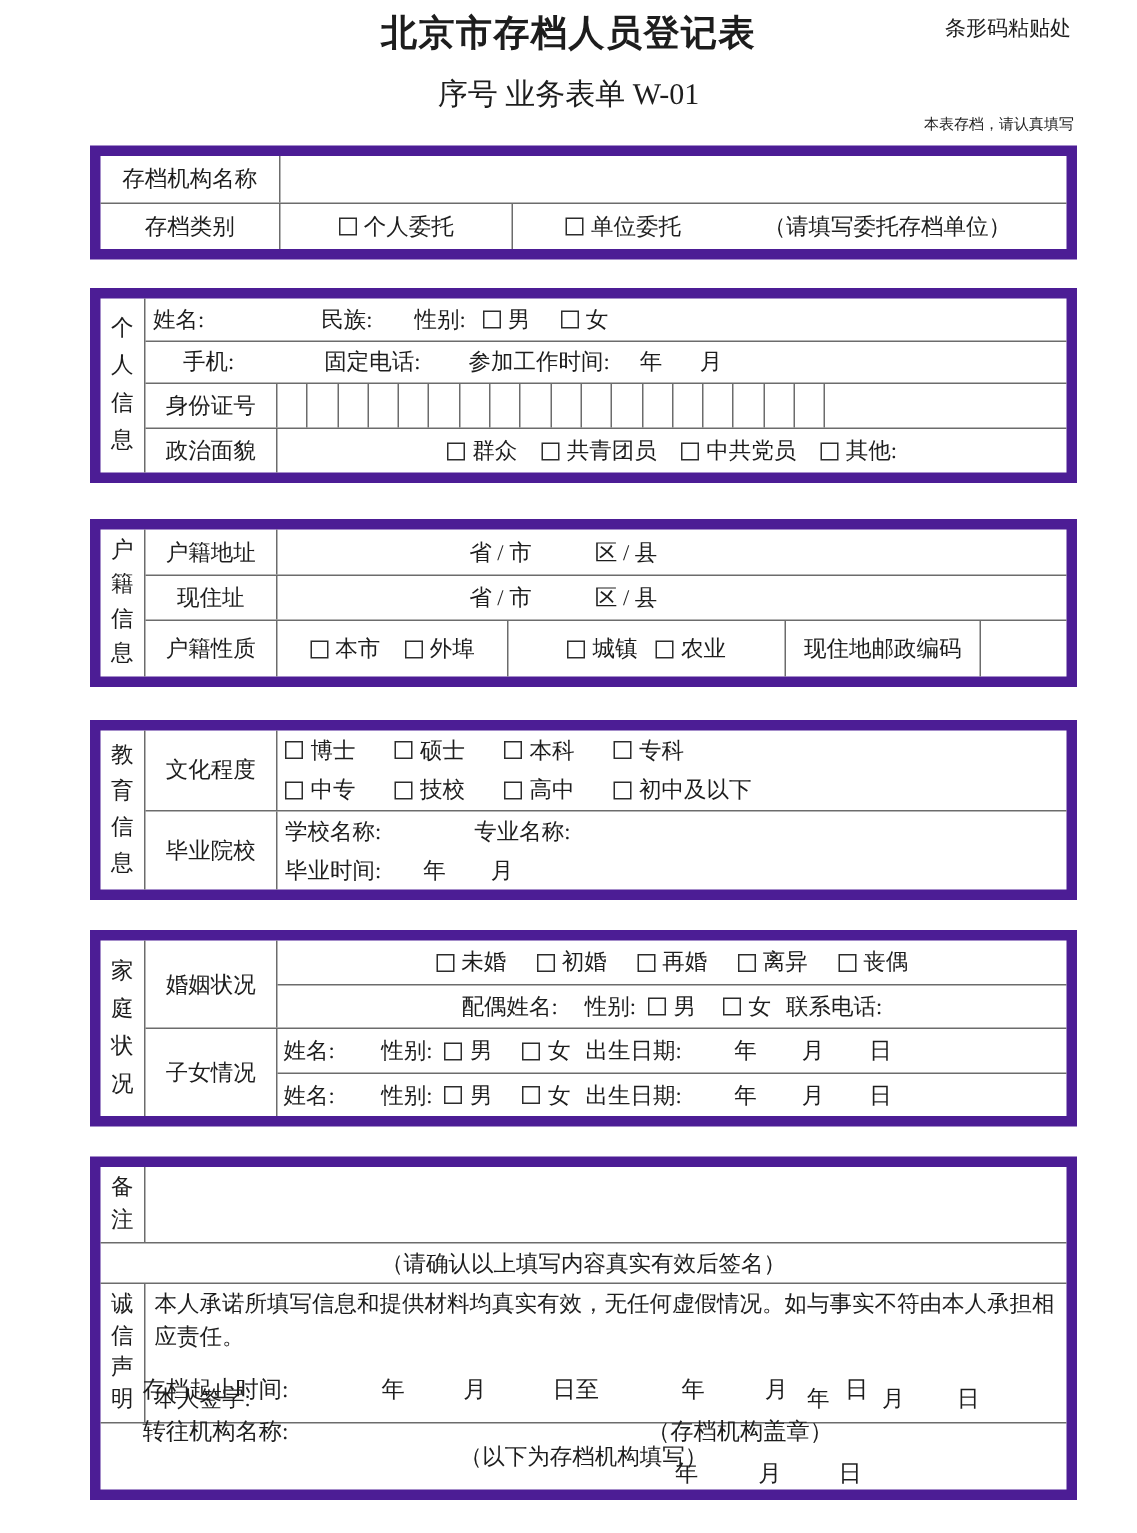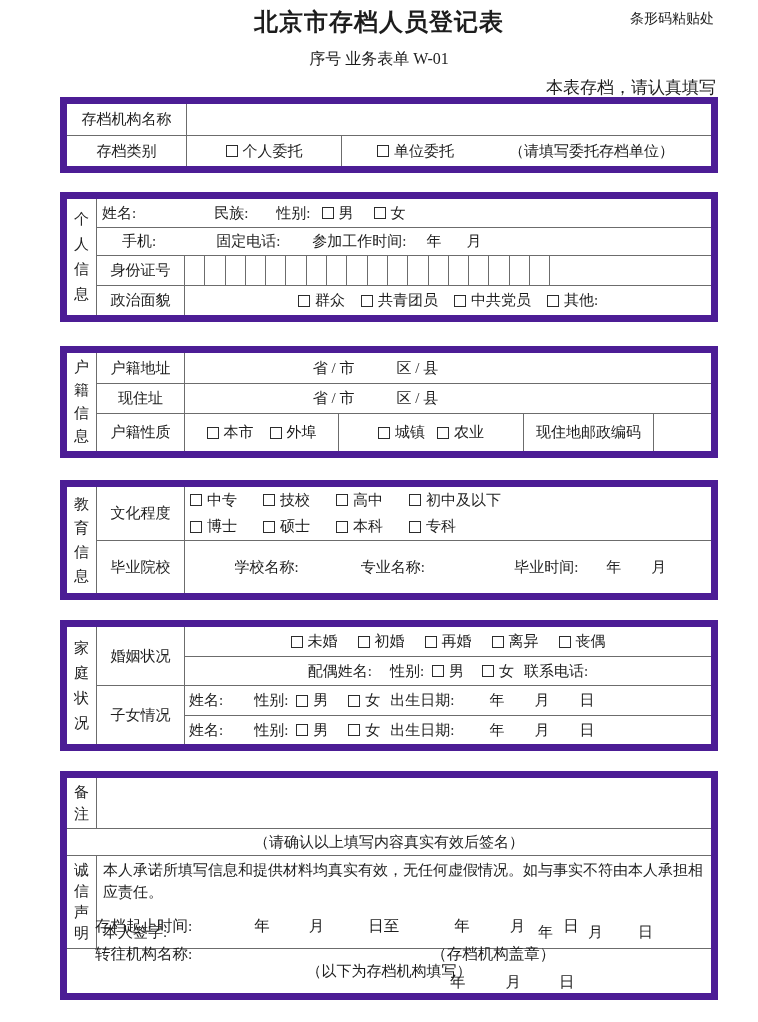--- a/index.html
+++ b/index.html
@@ -11,22 +11,22 @@
     font-size: 15px;
     position: relative;
   }
   .sheet { position: absolute; inset: 0; background: #fff; }
 
   
   .title { position: absolute; top: 6px; left: 0; width: 100%; text-align: center;
            font-family: "Liberation Sans", "DejaVu Sans", sans-serif;
            font-weight: bold; font-size: 24px; letter-spacing: 1px; }
   .barcode { position: absolute; top: 10px; right: 44px; font-size: 14px; }
-  .serial { position: absolute; top: 49px; left: 0; width: 100%; text-align: center; font-size: 16px; }
-  .fillnote { position: absolute; top: 76px; right: 42px; font-size: 17px; font-family: Liberation Serif, serif; }
+  .serial { position: absolute; top: 49px; left: 0; width: 100%; text-align: center; font-size: 20px; }
+  .fillnote { position: absolute; top: 76px; right: 42px; font-size: 10px; font-family: Liberation Serif, serif; }
 
   .tables { position: absolute; top: 97px; left: 60px; width: 658px; }
 
   .tbl { border: 7px solid #4c1d95; display: flex; width: 100%; background: #fff; }
   .tcol { display: flex; flex-direction: column; flex: 1; min-width: 0; }
   .r { display: flex; align-items: center; }
   .bt { border-top: 1px solid #6c6c6c; }
   .br { border-right: 1px solid #6c6c6c; }
   .f1 { flex: 1; min-width: 0; }
   .lab { display: flex; align-items: center; justify-content: center; text-align: center; }
@@ -214,58 +214,58 @@
       <div class="vcol br">
         <div class="vtext vt24">教育信息</div>
       </div>
       <div class="tcol">
         <div class="r" style="height:53px">
           <div class="lab w88 br" style="height:100%">文化程度</div>
           <div class="f1" style="height:100%;display:flex;flex-direction:column;justify-content:space-around;padding-left:5px">
             <div class="r" style="gap:26px">
               <span class="opt">
                   <span class="cb"></span>
+                  <span>博士</span>
+                </span>
+              <span class="opt">
+                  <span class="cb"></span>
+                  <span>硕士</span>
+                </span>
+              <span class="opt">
+                  <span class="cb"></span>
+                  <span>本科</span>
+                </span>
+              <span class="opt">
+                  <span class="cb"></span>
+                  <span>专科</span>
+                </span>
+            </div>
+            <div class="r" style="gap:26px">
+              <span class="opt">
+                  <span class="cb"></span>
                   <span>中专</span>
                 </span>
               <span class="opt">
                   <span class="cb"></span>
                   <span>技校</span>
                 </span>
               <span class="opt">
                   <span class="cb"></span>
                   <span>高中</span>
                 </span>
               <span class="opt">
                   <span class="cb"></span>
                   <span>初中及以下</span>
-                </span>
-            </div>
-            <div class="r" style="gap:26px">
-              <span class="opt">
-                  <span class="cb"></span>
-                  <span>博士</span>
-                </span>
-              <span class="opt">
-                  <span class="cb"></span>
-                  <span>硕士</span>
-                </span>
-              <span class="opt">
-                  <span class="cb"></span>
-                  <span>本科</span>
-                </span>
-              <span class="opt">
-                  <span class="cb"></span>
-                  <span>专科</span>
                 </span>
             </div>
           </div>
         </div>
         <div class="r bt" style="height:53px">
           <div class="lab w88 br" style="height:100%">毕业院校</div>
-          <div class="f1" style="height:100%;display:flex;justify-content:space-around;padding-left:5px">
+          <div class="f1" style="height:100%;display:flex;flex-direction:column;justify-content:space-around;padding-left:5px">
             <div class="r">
               <span class="nw">学校名称:</span>
               <span class="nw" style="margin-left:62px">专业名称:</span>
             </div>
             <div class="r">
               <span class="nw">毕业时间:</span>
               <span class="nw" style="margin-left:28px">年</span>
               <span class="nw" style="margin-left:30px">月</span>
             </div>
           </div>

